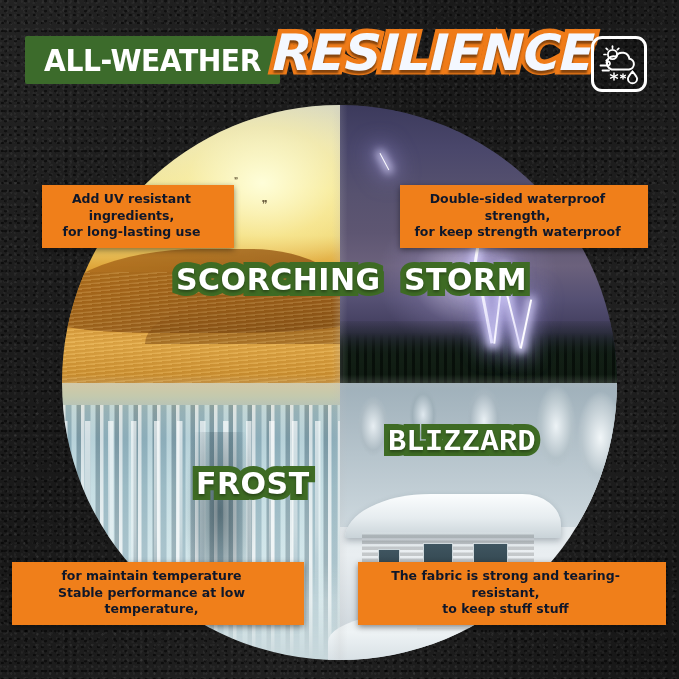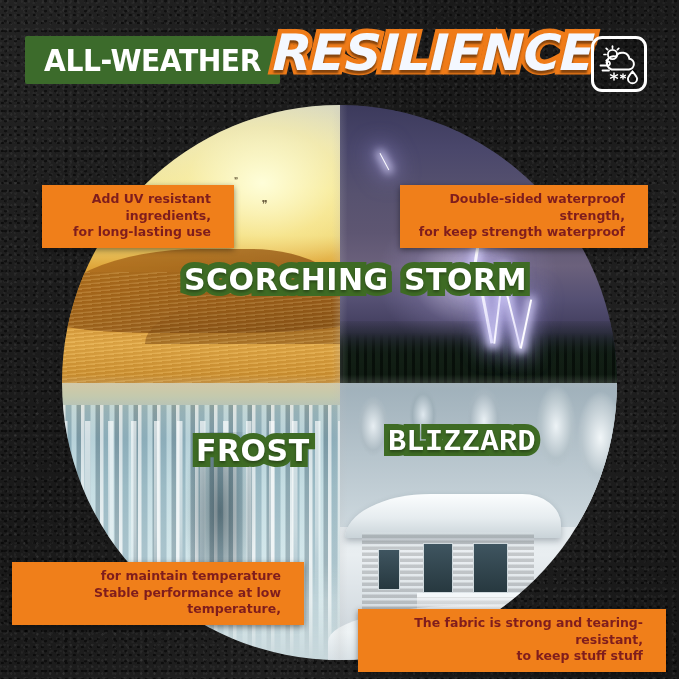--- a/index.html
+++ b/index.html
@@ -334,44 +334,44 @@
     font-family: "DejaVu Sans", sans-serif;
     font-weight: bold;
     font-size: 30px;
     letter-spacing: 0.5px;
     white-space: nowrap;
     -webkit-text-stroke: 12px #3e6b24;
     paint-order: stroke fill;
     text-shadow: 0 2px 3px rgba(0,0,0,0.35);
     z-index: 6;
   }
-  .lbl-scorching { left: 184px; top: 262px; }
+  .lbl-scorching { left: 176px; top: 262px; }
   .lbl-storm     { left: 404px; top: 262px; }
-  .lbl-frost     { left: 196px; top: 433px; }
+  .lbl-frost     { left: 196px; top: 466px; }
   .lbl-blizzard  { left: 388px; top: 425px; font-family: Liberation Mono, monospace; }
 
   
   .banner {
     position: absolute;
     background: #f07f1a;
-    color: #7f1d1d;
+    color: #0f172a;
     font-family: "DejaVu Sans", sans-serif;
     font-size: 12.5px;
     font-weight: bold;
     line-height: 1.32;
     padding: 6px 23px 7px 10px;
     box-sizing: border-box;
-    text-align: right;
+    text-align: center;
     box-shadow: 0 2px 6px rgba(0,0,0,0.45);
     z-index: 7;
   }
   .b-uv       { left: 42px;  top: 185px; width: 192px; }
   .b-water    { left: 400px; top: 185px; width: 248px; }
   .b-lowtemp  { left: 12px;  top: 562px; width: 292px; }
-  .b-fabric   { left: 358px; top: 562px; width: 308px; margin-top: 47px; }
+  .b-fabric   { left: 358px; top: 562px; width: 308px; }
 </style>
 </head>
 <body>
 
 <div id="poster">
 
   <div class="header">
     <div class="title-green-bar"></div>
     <div class="title-all-weather">ALL-WEATHER</div>
     <div class="title-resilience">RESILIENCE</div>

